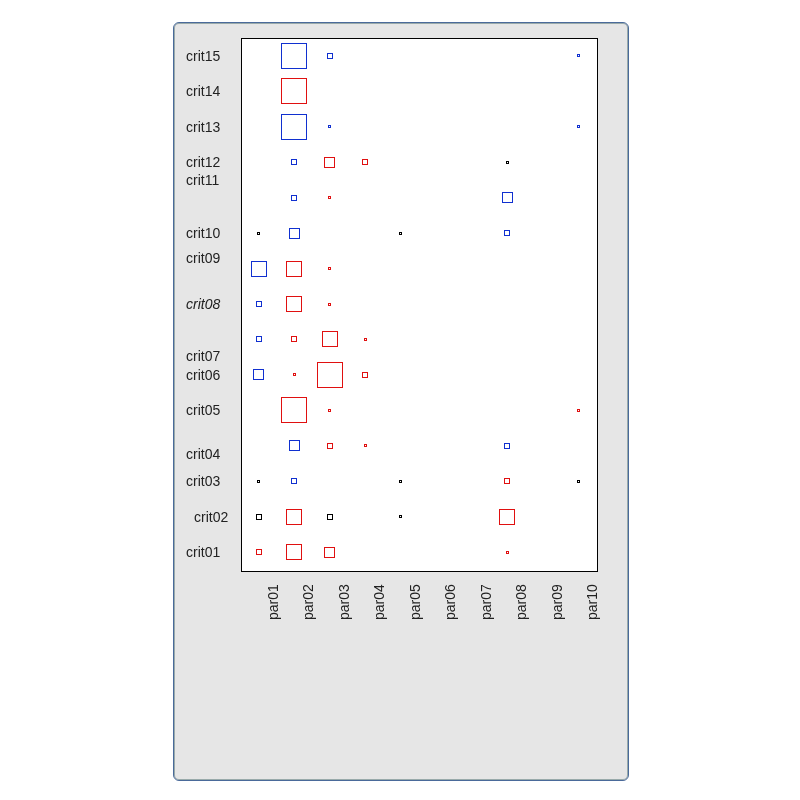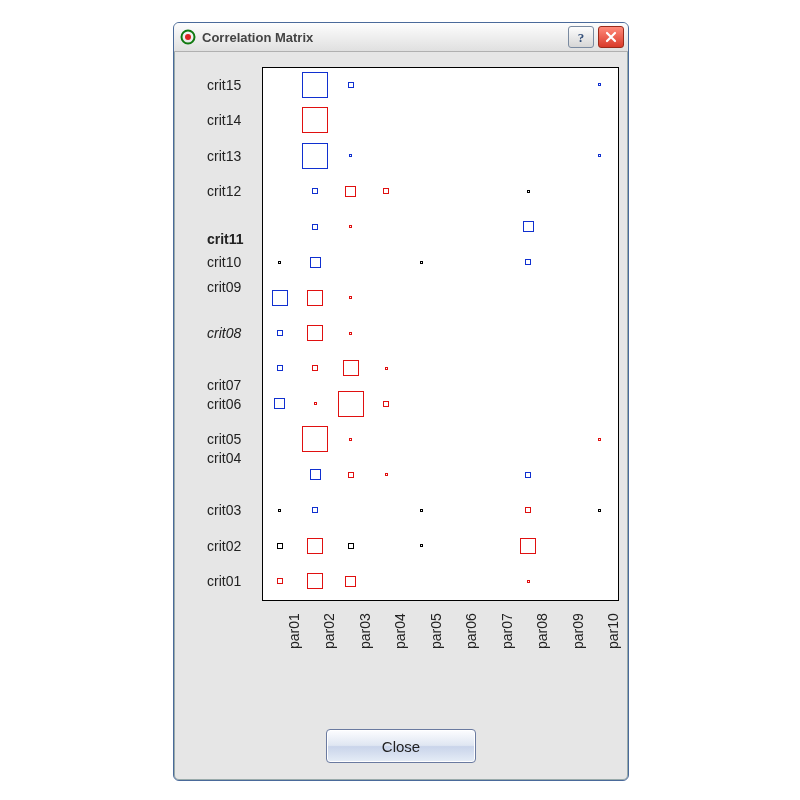--- a/index.html
+++ b/index.html
@@ -28,21 +28,21 @@
     display:flex;align-items:center;justify-content:center;
     color:#445;
   }
   .tb-close{
     background:linear-gradient(#ff8a7a,#d93a2a);
     border-color:#9a2a1a;color:#fff;
   }
   .tb-btn svg{display:block;}
   .client{
     position:relative;
-    padding:10px 14px 14px 27px;
+    padding:10px 14px 14px 6px;
     height:calc(100% - 28px);
     box-sizing:border-box;
   }
   
   .plot-wrap{
     position:relative;
     margin-left:6px;
     width:420px;
     height:590px;
   }
@@ -90,59 +90,39 @@
     border:1px solid #6a7aa0;border-radius:4px;
     background:linear-gradient(#fdfdff,#dfe6f2 48%,#c9d4ea 52%,#e6edf7);
     font-size:15px;color:#222;
     box-shadow: inset 0 0 0 1px #fff;
   }
 </style>
 </head>
 <body>
 
 <div class="window">
-  <div class="titlebar">
-    <span class="app-icon">
-      <svg viewBox="0 0 16 16" width="16" height="16">
-        <circle cx="8" cy="8" r="6.5" fill="none" stroke="#107a10" stroke-width="2"></circle>
-        <circle cx="8" cy="8" r="3" fill="#d22"></circle>
-      </svg>
-    </span>
-    <span class="title-text">Correlation Matrix</span>
-    <span class="title-spacer"></span>
-    <span class="tb-btn" title="Help">
-      <svg width="12" height="14" viewBox="0 0 12 14">
-        <text x="6" y="12" text-anchor="middle" font-size="13" font-family="Tahoma" fill="#35507a" font-weight="bold">?</text>
-      </svg>
-    </span>
-    <span class="tb-btn tb-close" title="Close">
-      <svg width="12" height="12" viewBox="0 0 12 12">
-        <path d="M2 2 L10 10 M10 2 L2 10" stroke="#fff" stroke-width="2.2" stroke-linecap="round"></path>
-      </svg>
-    </span>
-  </div>
 
   <div class="client">
     <div class="plot-wrap" id="plot-wrap">
       <div class="plot-border" id="plot-border"></div>
 
     <div class="ylabel" style="top: 15.7333px;">crit15</div>
         <div class="ylabel" style="top: 51.2px;">crit14</div>
         <div class="ylabel" style="top: 86.6667px;">crit13</div>
         <div class="ylabel" style="top: 122.133px;">crit12</div>
-        <div class="ylabel" style="top: 170px; font-weight: bold;">crit11</div>
+        <div class="ylabel" style="top: 140px;">crit11</div>
         <div class="ylabel" style="top: 193.067px;">crit10</div>
         <div class="ylabel" style="top: 218px;">crit09</div>
         <div class="ylabel" style="top: 264px; font-style: italic;">crit08</div>
         <div class="ylabel" style="top: 316px;">crit07</div>
         <div class="ylabel" style="top: 334.933px;">crit06</div>
         <div class="ylabel" style="top: 370.4px;">crit05</div>
-        <div class="ylabel" style="top: 389px;">crit04</div>
+        <div class="ylabel" style="top: 414px;">crit04</div>
         <div class="ylabel" style="top: 441.333px;">crit03</div>
-        <div class="ylabel" style="top: 476.8px;">crit02</div>
+        <div class="ylabel" style="top: 476.8px; margin-left: 8px;">crit02</div>
         <div class="ylabel" style="top: 512.267px;">crit01</div>
         <div class="xlabel" style="left: 78.75px; top: 587px;">par01</div>
         <div class="xlabel" style="left: 114.25px; top: 587px;">par02</div>
         <div class="xlabel" style="left: 149.75px; top: 587px;">par03</div>
         <div class="xlabel" style="left: 185.25px; top: 587px;">par04</div>
         <div class="xlabel" style="left: 220.75px; top: 587px;">par05</div>
         <div class="xlabel" style="left: 256.25px; top: 587px;">par06</div>
         <div class="xlabel" style="left: 291.75px; top: 587px;">par07</div>
         <div class="xlabel" style="left: 327.25px; top: 587px;">par08</div>
         <div class="xlabel" style="left: 362.75px; top: 587px;">par09</div>
@@ -195,17 +175,14 @@
         <div class="cell c-red" style="left: 100.25px; top: 475.8px; width: 16px; height: 16px;"></div>
         <div class="cell c-black" style="left: 140.75px; top: 480.8px; width: 6px; height: 6px;"></div>
         <div class="cell c-black" style="left: 213.25px; top: 482.3px; width: 3px; height: 3px; border-width: 1px;"></div>
         <div class="cell c-red" style="left: 313.25px; top: 475.8px; width: 16px; height: 16px;"></div>
         <div class="cell c-red" style="left: 69.75px; top: 516.267px; width: 6px; height: 6px;"></div>
         <div class="cell c-red" style="left: 100.25px; top: 511.267px; width: 16px; height: 16px;"></div>
         <div class="cell c-red" style="left: 138.25px; top: 513.767px; width: 11px; height: 11px;"></div>
         <div class="cell c-red" style="left: 319.75px; top: 517.767px; width: 3px; height: 3px; border-width: 1px;"></div>
       </div>
 
-    <div class="footer">
-      <button class="close-btn">Close</button>
-    </div>
   </div>
 </div>
 
 </body></html>

